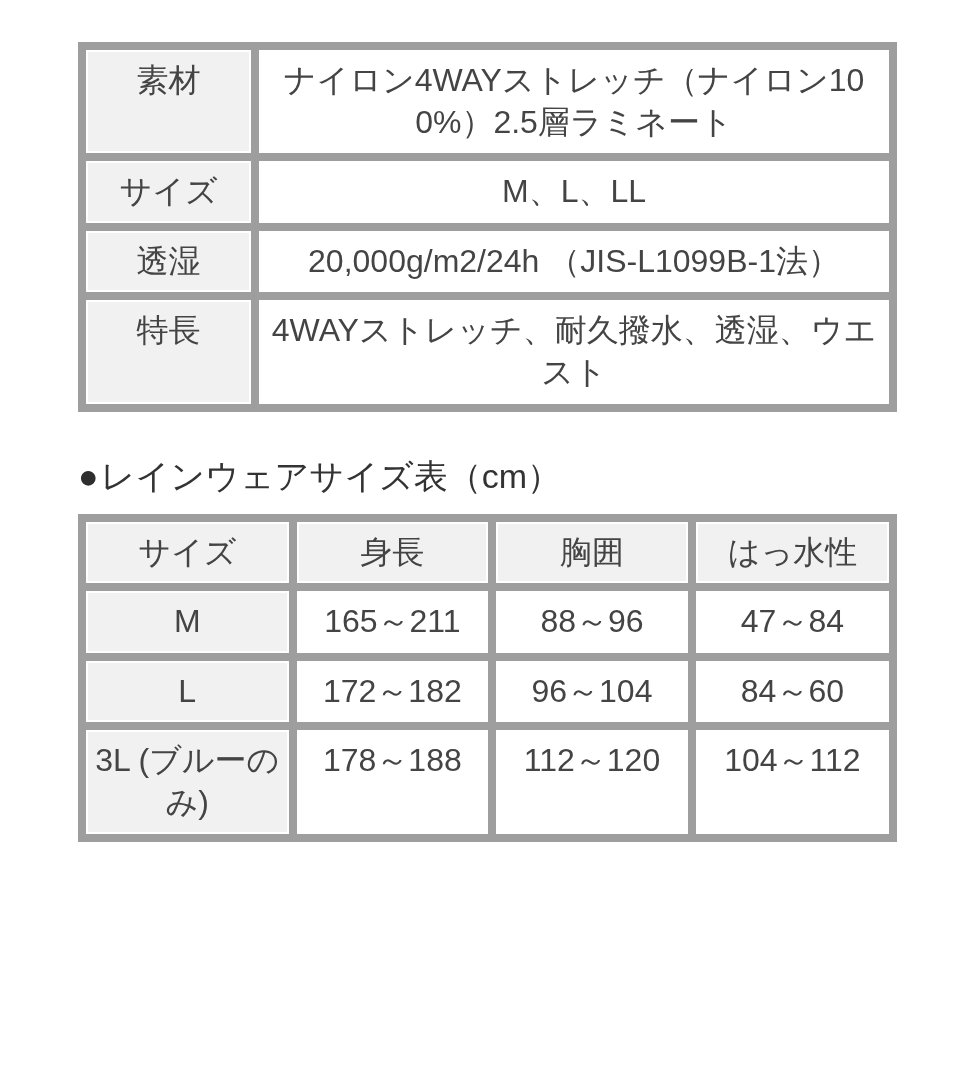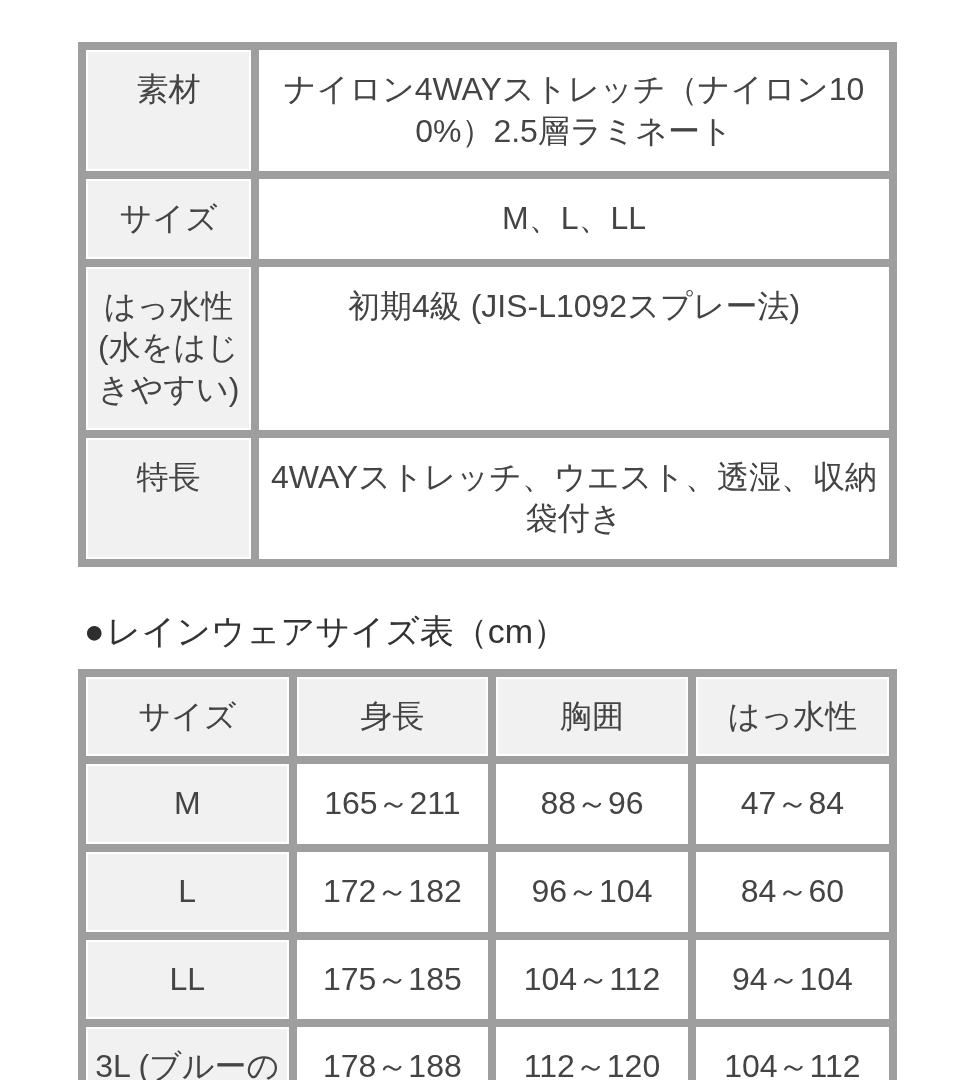--- a/index.html
+++ b/index.html
@@ -30,34 +30,34 @@
     table-layout:fixed;
   }
   td,th{
     background:var(--cell-bg);
     border:2px solid #ffffff;
     font-size:32px;
     font-weight:normal;
     line-height:1.3;
     text-align:center;
     vertical-align:top;
-    padding:17px 6px;
+    padding:8px 6px;
     box-sizing:border-box;
     word-break:break-all;
   }
   .label{
     background:var(--label-bg);
   }
   .spec-table col.c-label{width:165px;}
   .size-table col.c0{width:26%;}
   .size-table col.c1{width:24.6%;}
   .size-table col.c2{width:24.6%;}
   .size-table col.c3{width:24.8%;}
   .heading{
-    margin:42px 0 14px 6px;
+    margin:42px 0 14px 0;
     font-size:34px;
     color:var(--heading-text);
     white-space:nowrap;
   }
   .heading .bullet{
     font-size:34px;
     margin-right:2px;
     color:#2e2e2e;
   }
 </style>
@@ -74,26 +74,26 @@
     <tbody>
       <tr>
         <td class="label">素材</td>
         <td>ナイロン4WAYストレッチ（ナイロン100%）2.5層ラミネート</td>
       </tr>
       <tr>
         <td class="label">サイズ</td>
         <td>M、L、LL</td>
       </tr>
       <tr>
-        <td class="label">はっ水性(水をはじきやすい)</td>
-        <td>初期4級 (JIS-L1092スプレー法)</td>
+        <td class="label">透湿</td>
+        <td>20,000g/m2/24h （JIS-L1099B-1法）</td>
       </tr>
       <tr>
         <td class="label">特長</td>
-        <td>4WAYストレッチ、ウエスト、透湿、収納袋付き</td>
+        <td>4WAYストレッチ、耐久撥水、透湿、ウエスト</td>
       </tr>
     </tbody>
   </table>
 
   <div class="heading">
     <span class="bullet">●</span><span>レインウェアサイズ表（cm）</span>
   </div>
 
   <table class="size-table">
     <colgroup>
@@ -117,26 +117,20 @@
         <td>88～96</td>
         <td>47～84</td>
       </tr>
       <tr>
         <td class="label">L</td>
         <td>172～182</td>
         <td>96～104</td>
         <td>84～60</td>
       </tr>
       <tr>
-        <td class="label">LL</td>
-        <td>175～185</td>
-        <td>104～112</td>
-        <td>94～104</td>
-      </tr>
-      <tr>
         <td class="label">3L (ブルーのみ)</td>
         <td>178～188</td>
         <td>112～120</td>
         <td>104～112</td>
       </tr>
     </tbody>
   </table>
 
 </div>
 

